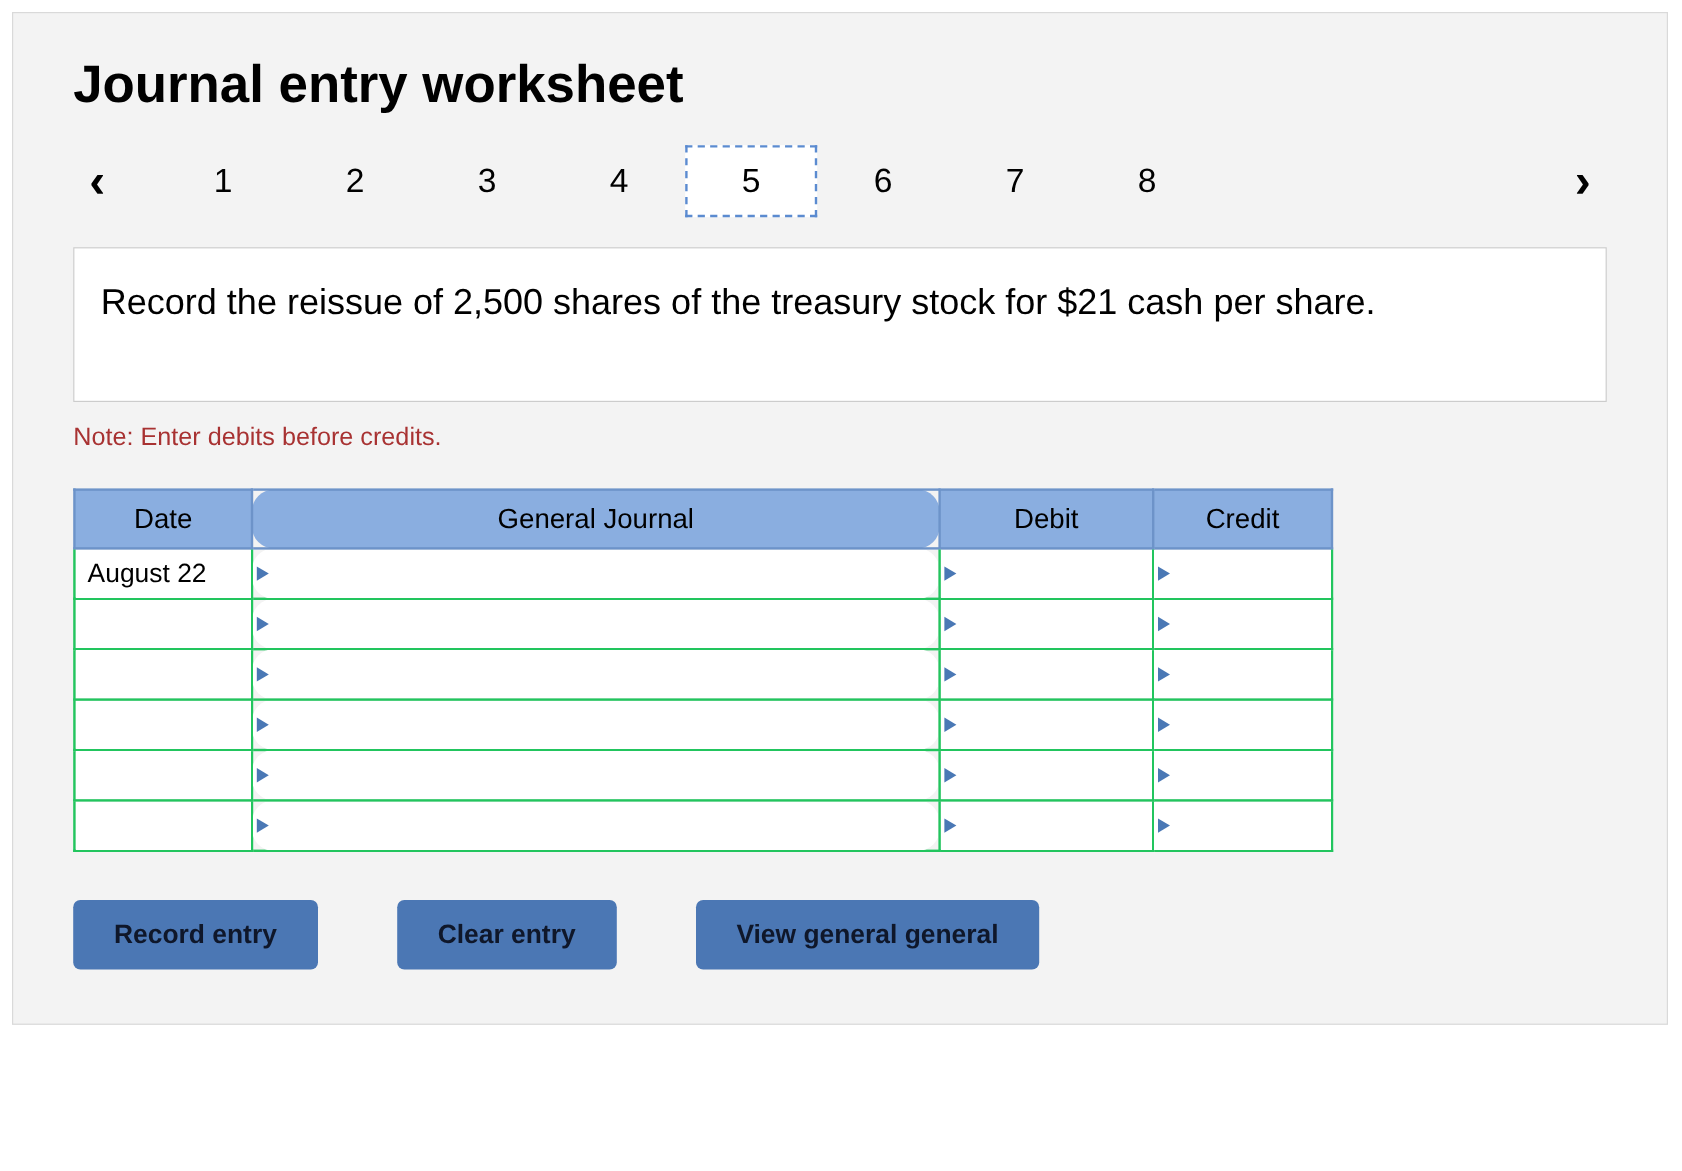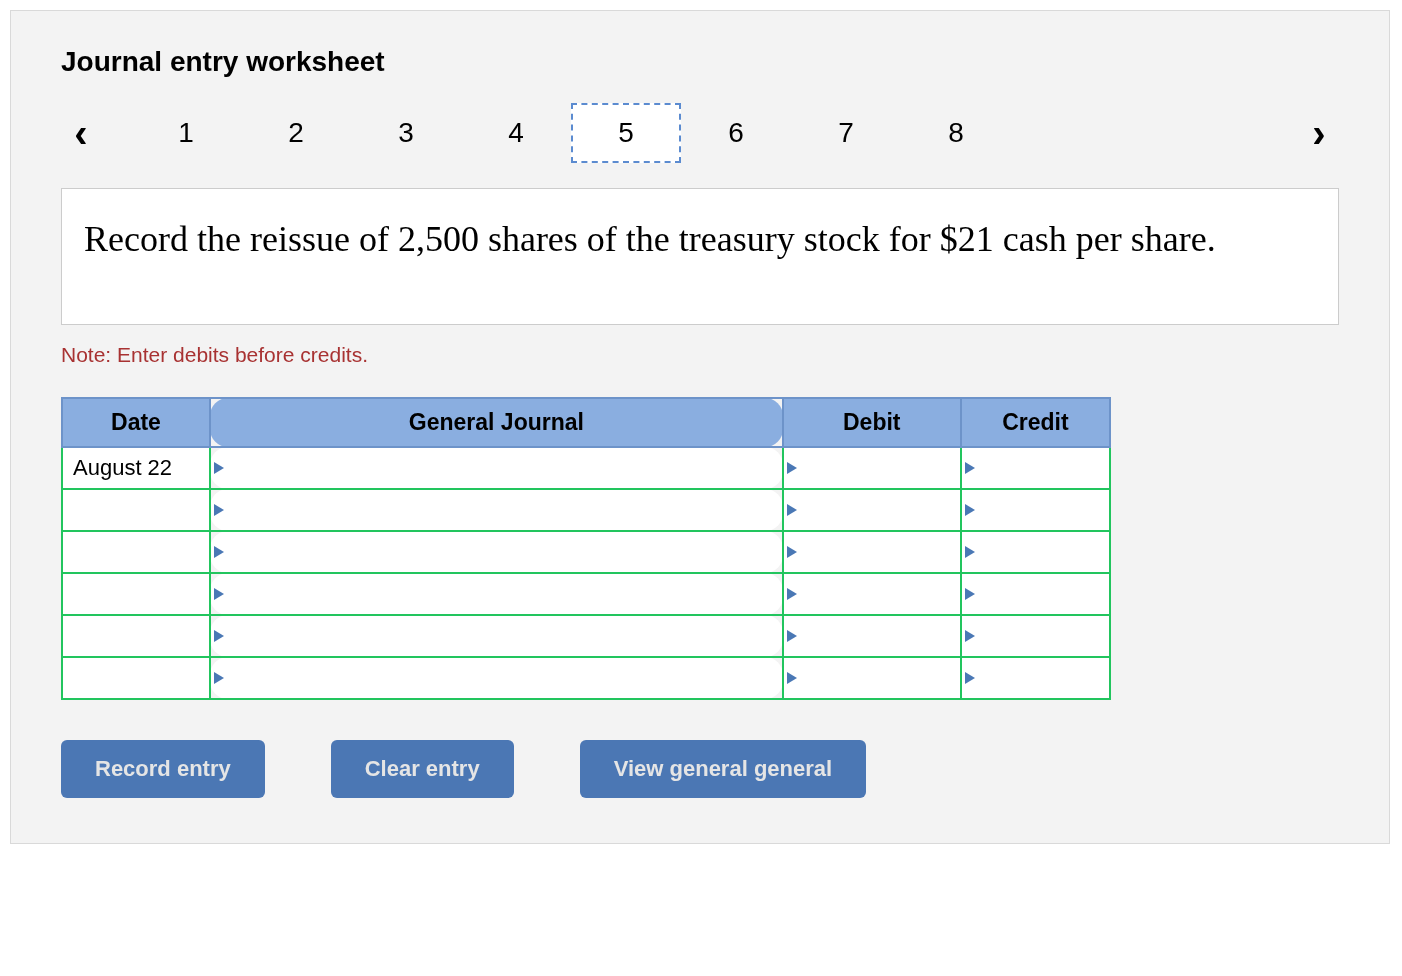--- a/index.html
+++ b/index.html
@@ -9,21 +9,21 @@
     background: #fff;
     padding: 10px;
   }
   .panel {
     border: 1px solid #d9d9d9;
     background: #f3f3f3;
     padding: 35px 50px 45px 50px;
     width: 1380px;
   }
   .title {
-    font-size: 28px;
+    font-size: 44px;
     font-weight: 700;
     margin: 0 0 25px 0;
   }
   .pager-row {
     display: flex;
     align-items: center;
     margin-bottom: 25px;
     gap: 0;
   }
   .chevron {
@@ -51,41 +51,40 @@
   }
   .page-num.active {
     background: #fff;
     border: 2px dashed #5b8bd0;
   }
   .pager-spacer { flex: 1; }
   .instruction-box {
     background: #fff;
     border: 1px solid #ccc;
     padding: 25px 22px 60px 22px;
-    font-size: 36px;
+    font-size: 30px;
     line-height: 1.4;
     margin-bottom: 18px;
-    font-family: Liberation Serif, serif;
   }
   .note {
     color: #a83232;
     font-size: 21px;
     margin-bottom: 30px;
   }
   .journal-table {
     border-collapse: collapse;
     width: 1050px;
     margin-bottom: 40px;
   }
   .journal-table th {
     background: #8aaee0;
     border: 2px solid #6d93c9;
     padding: 10px 2px;
     font-size: 23px;
-    font-weight: 700;
+    font-weight: 400;
     text-align: center;
   }
   .journal-table td {
     border: 2px solid #22c55e;
     background: #fff;
     height: 42px;
     position: relative;
     font-size: 22px;
     padding: 4px 10px;
   }
@@ -102,21 +101,21 @@
     border-top: 6px solid transparent;
     border-bottom: 6px solid transparent;
     border-left: 10px solid #4a78b5;
   }
   .btn-row {
     display: flex;
     align-items: center;
   }
   .btn {
     background: #4b77b4;
-    color: #e5e5e5;
+    color: #0f172a;
     font-weight: 700;
     font-size: 22px;
     border: none;
     border-radius: 6px;
     padding: 16px 34px;
     cursor: pointer;
   }
   .btn + .btn { margin-left: 66px; }
   .btn-right { margin-left: auto; }
 </style>

